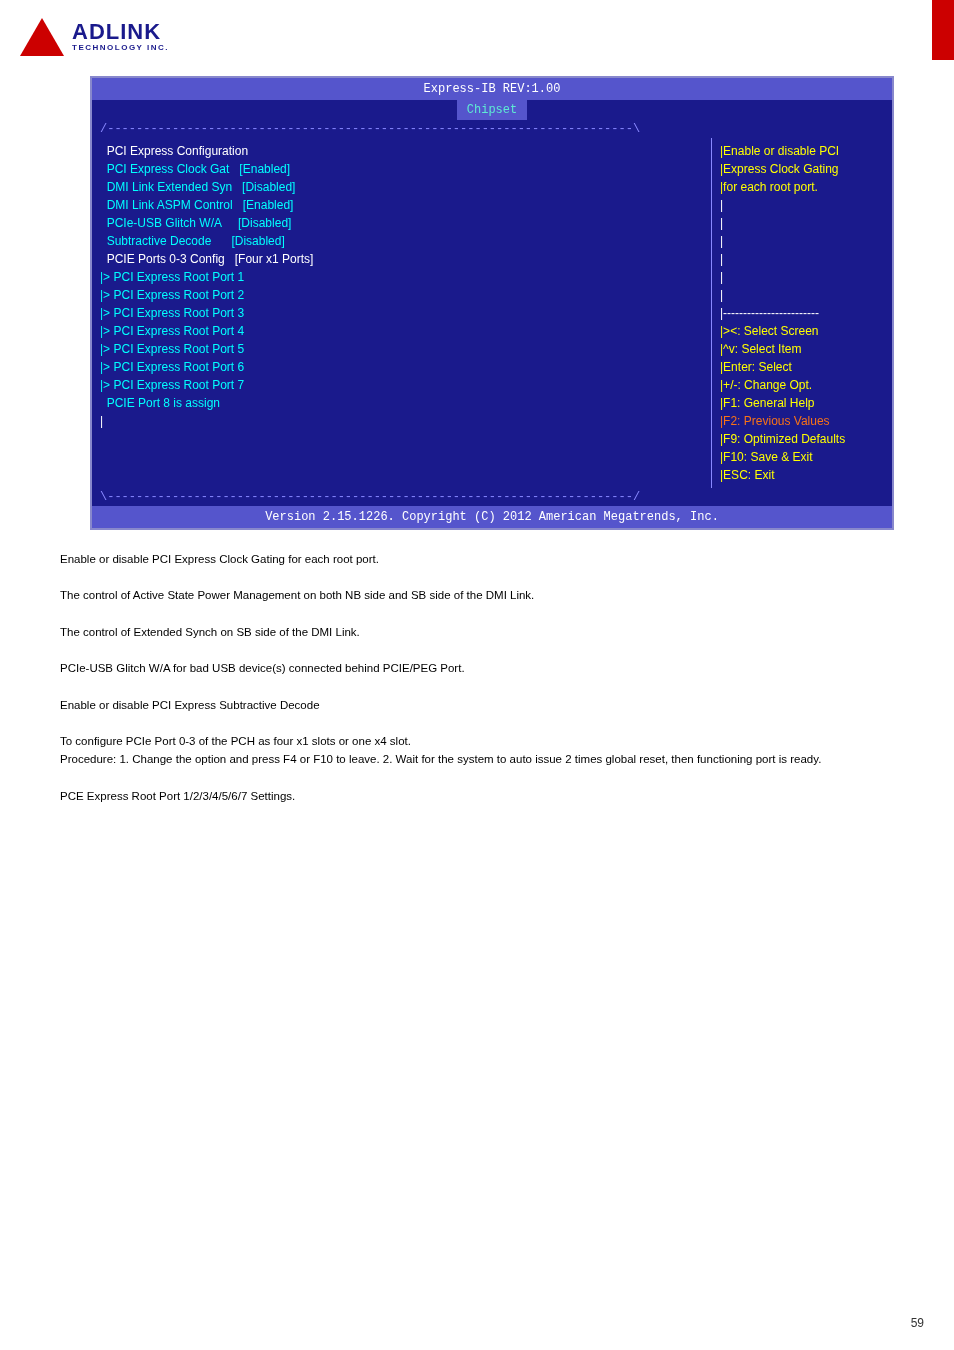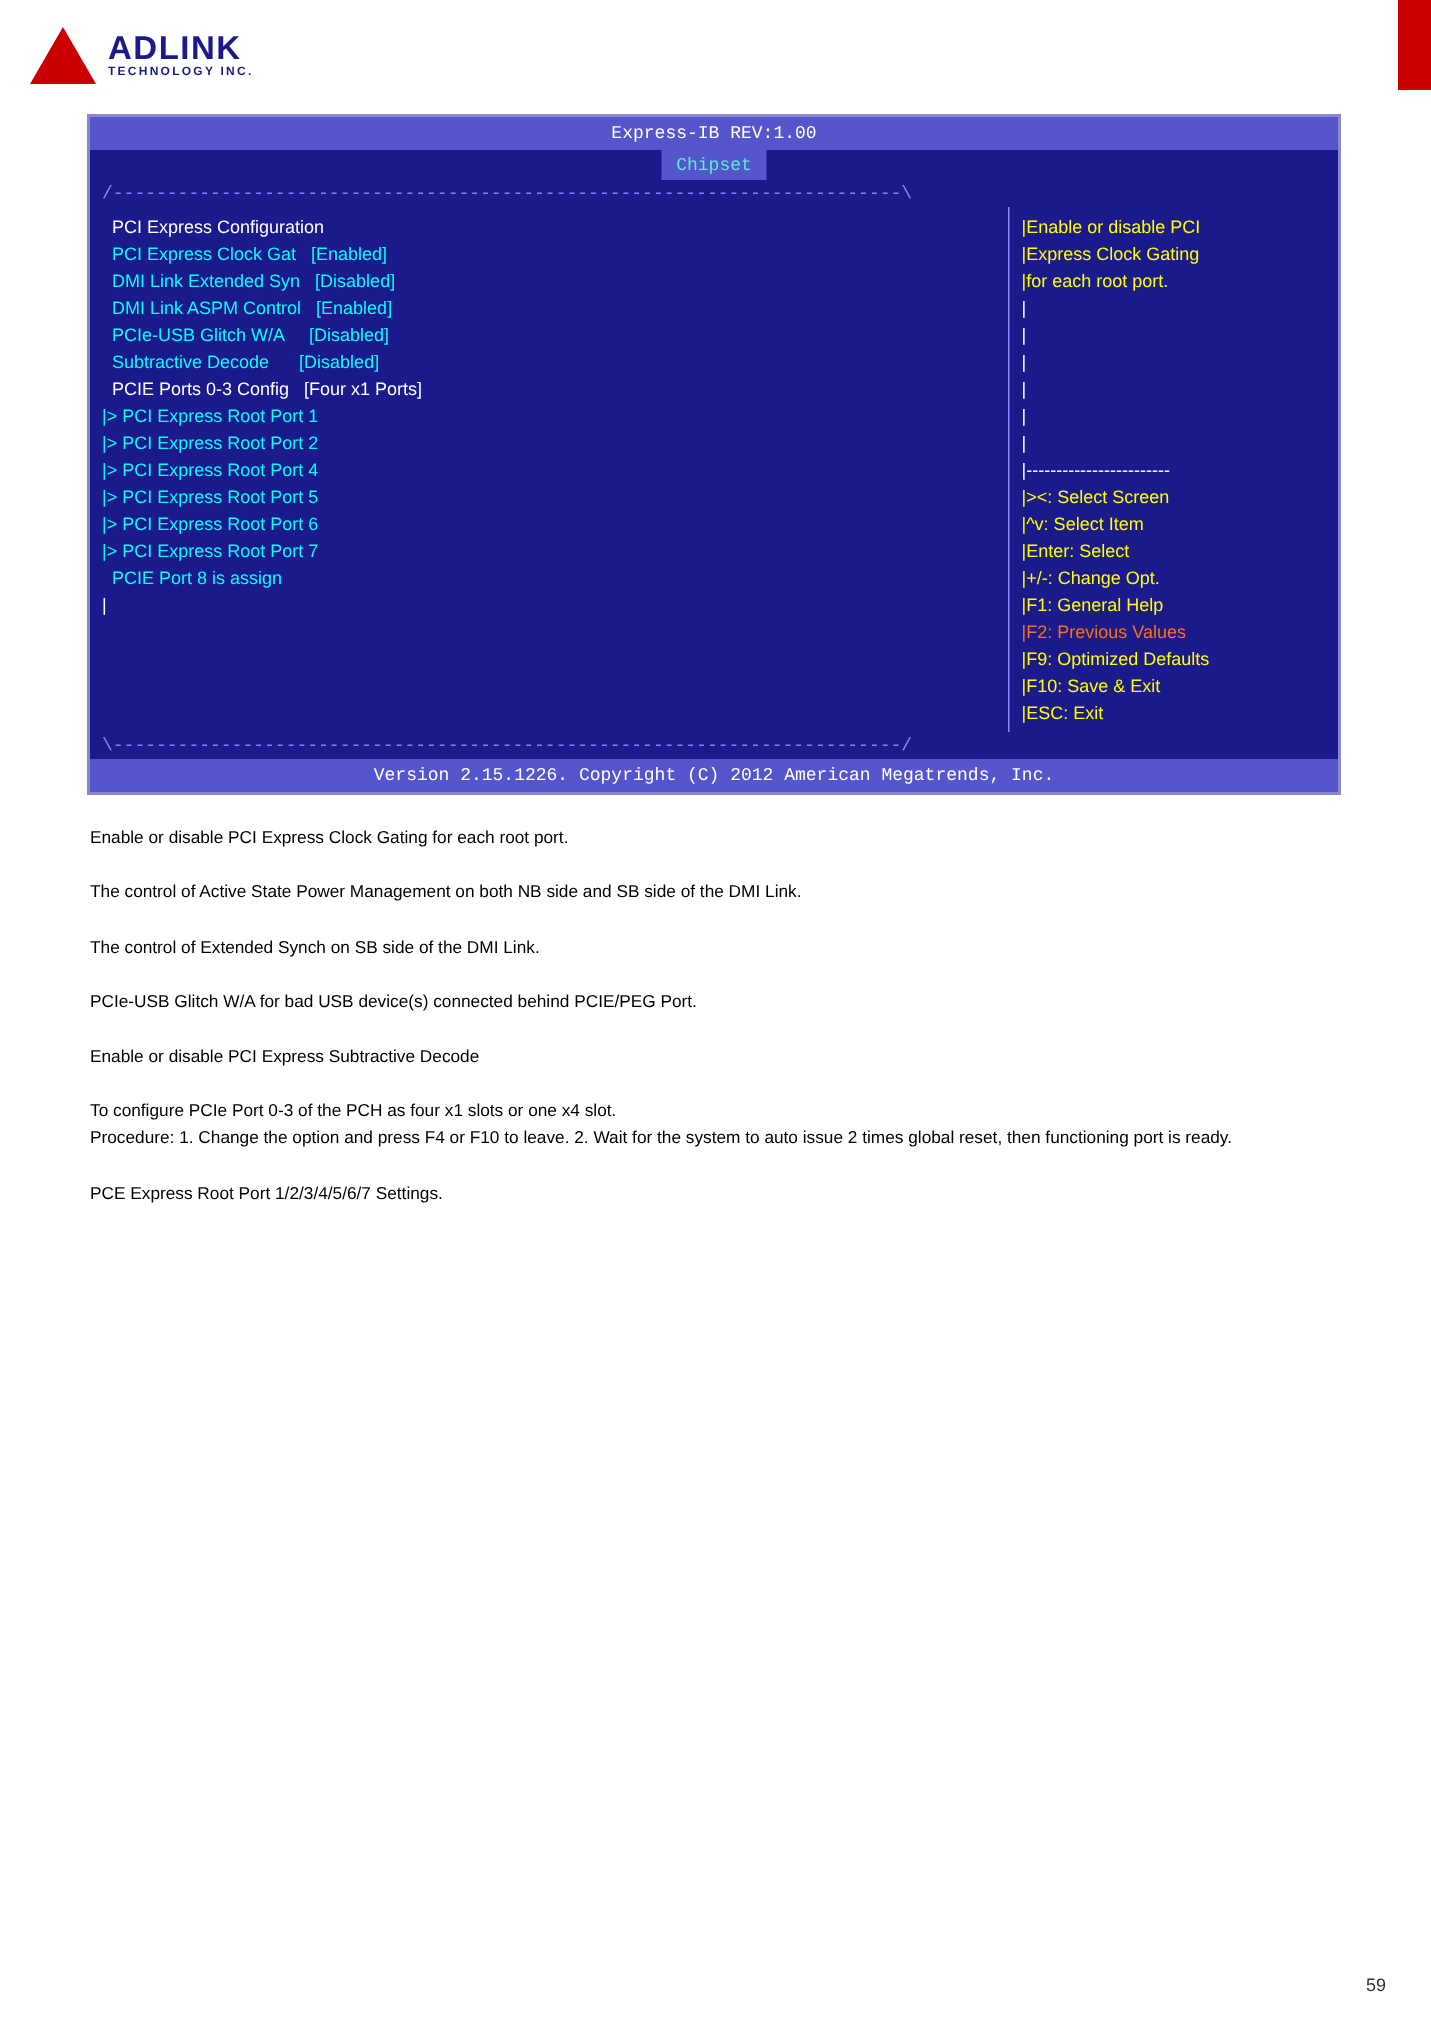--- a/index.html
+++ b/index.html
@@ -58,21 +58,21 @@
       position: absolute;
       top: 0;
       right: 0;
       width: 22px;
       height: 60px;
       background: #cc0000;
     }
 
     
     .bios-container {
-      margin: 10px 60px 20px 58px;
+      margin: 10px 60px 20px 90px;
       background: #1a1a8c;
       border: 1px solid #4444cc;
       color: #ffffff;
       font-family: 'Courier New', Courier, monospace;
       font-size: 12px;
       line-height: 1.5;
     }
 
     .bios-title-bar {
       background: #5555cc;
@@ -143,21 +143,21 @@
       display: flex;
       min-height: 220px;
     }
 
     .bios-col-left {
       flex: 1;
       padding: 4px 8px;
     }
 
     .bios-col-right {
-      width: 220px;
+      width: 181px;
       padding: 4px 8px;
       border-left: 1px solid #8888ff;
     }
 
     .bios-top-separator {
       padding: 0 8px;
       color: #8888ff;
       font-family: 'Courier New', Courier, monospace;
       font-size: 12px;
       white-space: pre;
@@ -190,20 +190,21 @@
         <div class="bios-line" style="color: rgb(255, 255, 255);"></div>
         <div class="bios-line" style="color: rgb(0, 255, 255);">  PCI Express Clock Gat   [Enabled]</div>
         <div class="bios-line" style="color: rgb(0, 255, 255);">  DMI Link Extended Syn   [Disabled]</div>
         <div class="bios-line" style="color: rgb(0, 255, 255);">  DMI Link ASPM Control   [Enabled]</div>
         <div class="bios-line" style="color: rgb(0, 255, 255);">  PCIe-USB Glitch W/A     [Disabled]</div>
         <div class="bios-line" style="color: rgb(0, 255, 255);">  Subtractive Decode      [Disabled]</div>
         <div class="bios-line" style="color: rgb(255, 255, 255);"></div>
         <div class="bios-line" style="color: rgb(255, 255, 255);">  PCIE Ports 0-3 Config   [Four x1 Ports]</div>
         <div class="bios-line" style="color: rgb(0, 255, 255);">|&gt; PCI Express Root Port 1</div>
         <div class="bios-line" style="color: rgb(0, 255, 255);">|&gt; PCI Express Root Port 2</div>
+        <div class="bios-line" style="color: rgb(0, 255, 255);">|&gt; PCI Express Root Port 3</div>
         <div class="bios-line" style="color: rgb(0, 255, 255);">|&gt; PCI Express Root Port 4</div>
         <div class="bios-line" style="color: rgb(0, 255, 255);">|&gt; PCI Express Root Port 5</div>
         <div class="bios-line" style="color: rgb(0, 255, 255);">|&gt; PCI Express Root Port 6</div>
         <div class="bios-line" style="color: rgb(0, 255, 255);">|&gt; PCI Express Root Port 7</div>
         <div class="bios-line" style="color: rgb(0, 255, 255);">  PCIE Port 8 is assign</div>
         <div class="bios-line" style="color: rgb(255, 255, 255);">|</div>
       </div>
     <div class="bios-col-right" id="bios-right">
         <div class="bios-line" style="color: rgb(255, 255, 0);">|Enable or disable PCI</div>
         <div class="bios-line" style="color: rgb(255, 255, 0);">|Express Clock Gating</div>

